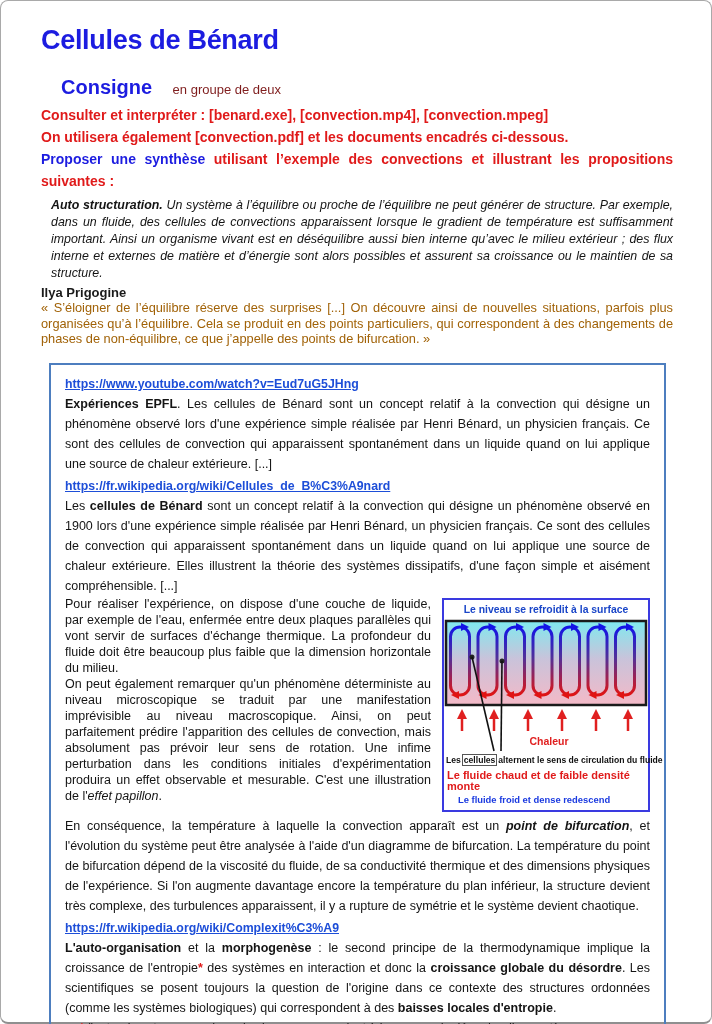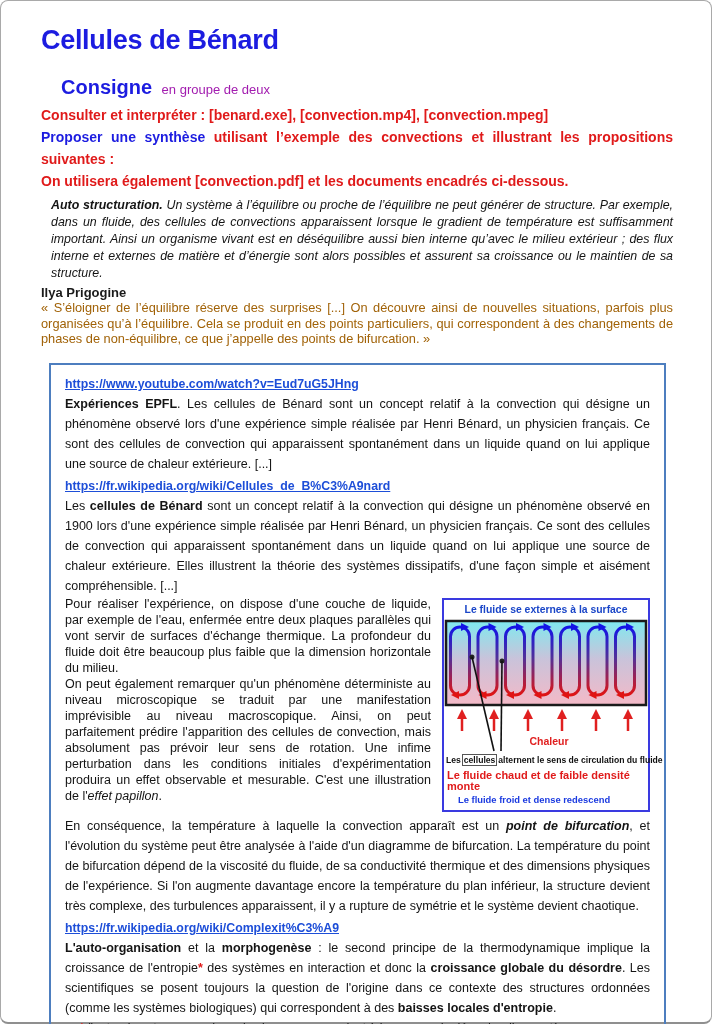--- a/index.html
+++ b/index.html
@@ -20,21 +20,21 @@
     background: #fff;
   }
 
   
   .doc-title {
     font-size: 27px; font-weight: bold; color: #1c1ce0;
     margin: 4px 0 20px 0; letter-spacing: -0.3px;
   }
   .consigne-row { margin: 0 0 5px 0; }
   .consigne-head { font-size: 20px; font-weight: bold; color: #1c1ce0; margin-left: 20px; }
-  .consigne-suffix { font-size: 13px; color: #a21caf; margin-left: 5px; }
+  .consigne-suffix { font-size: 13px; color: #7f1d1d; margin-left: 16px; }
 
   .instr { font-size: 14px; font-weight: bold; color: #e01a1a; line-height: 22px; }
   .instr-justify { text-align: justify; }
   .blue-seg { color: #1c1ce0; }
 
   
   .auto-block {
     margin: 5px 0 0 10px;
     font-size: 12.4px; font-style: italic; line-height: 17px;
     text-align: justify; color: #141414;
@@ -94,24 +94,24 @@
 <div class="page">
 
   <div class="doc-title">Cellules de Bénard</div>
 
   <div class="consigne-row">
     <span class="consigne-head">Consigne</span>
     <span class="consigne-suffix">en groupe de deux</span>
   </div>
 
   <div class="instr">Consulter et interpréter : [benard.exe], [convection.mp4], [convection.mpeg]</div>
+  <div class="instr">On utilisera également [convection.pdf] et les documents encadrés ci-dessous.</div>
   <div class="instr instr-justify">
     <span class="blue-seg">Proposer une synthèse</span><span> utilisant l’exemple des convections et illustrant les propositions suivantes :</span>
   </div>
-  <div class="instr">On utilisera également [convection.pdf] et les documents encadrés ci-dessous.</div>
 
   <div class="auto-block">
     <span class="auto-lead">Auto structuration.</span><span> Un système à l’équilibre ou proche de l’équilibre ne peut générer de structure. Par exemple, dans un fluide,  des cellules de convections apparaissent lorsque le gradient de température est suffisamment important. Ainsi un organisme vivant est en déséquilibre aussi bien interne qu’avec le milieu extérieur ; des flux interne et externes de matière et d’énergie sont alors possibles et assurent sa croissance ou le maintien de sa structure.</span>
   </div>
 
   <div class="prig-name">Ilya Prigogine</div>
   <div class="prig-quote">« S’éloigner de l’équilibre réserve des surprises [...] On découvre ainsi de nouvelles situations, parfois plus organisées qu’à l’équilibre. Cela se produit en des points particuliers, qui correspondent à des changements de phases de non-équilibre, ce que j’appelle des points de bifurcation. »</div>
 
   <div class="doc-box">
 
@@ -123,21 +123,21 @@
     </p>
 
     <div class="linkline gap-top">
       <a>https://fr.wikipedia.org/wiki/Cellules_de_B%C3%A9nard</a>
     </div>
     <p class="boxp">
       <span>Les </span><b>cellules de Bénard</b><span> sont un concept relatif à la convection qui désigne un phénomène observé en 1900 lors d'une expérience simple réalisée par Henri Bénard, un physicien français. Ce sont des cellules de convection qui apparaissent spontanément dans un liquide quand on lui applique une source de chaleur extérieure. Elles illustrent la théorie des systèmes dissipatifs, d'une façon simple et aisément compréhensible. [...]</span>
     </p>
 
     <div class="diagram">
-      <div class="diag-title">Le fluide se externes à la surface</div>
+      <div class="diag-title">Le niveau se refroidit à la surface</div>
       <svg class="diag-svg" width="204" height="134" viewBox="0 0 204 134">
         <defs>
           <linearGradient id="fluidGrad" x1="0" y1="0" x2="0" y2="1">
             <stop offset="0%" stop-color="#7fe9ef"></stop>
             <stop offset="45%" stop-color="#c9c3da"></stop>
             <stop offset="100%" stop-color="#f4b9c7"></stop>
           </linearGradient>
           <linearGradient id="loopGrad" x1="0" y1="0" x2="0" y2="1">
             <stop offset="0%" stop-color="#1414e6"></stop>
             <stop offset="45%" stop-color="#50309a"></stop>

